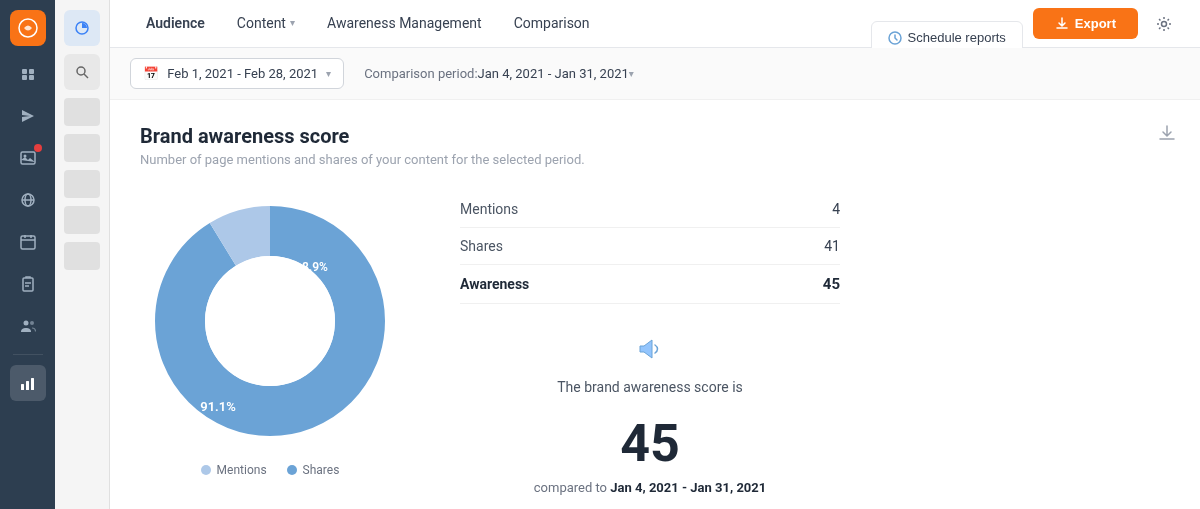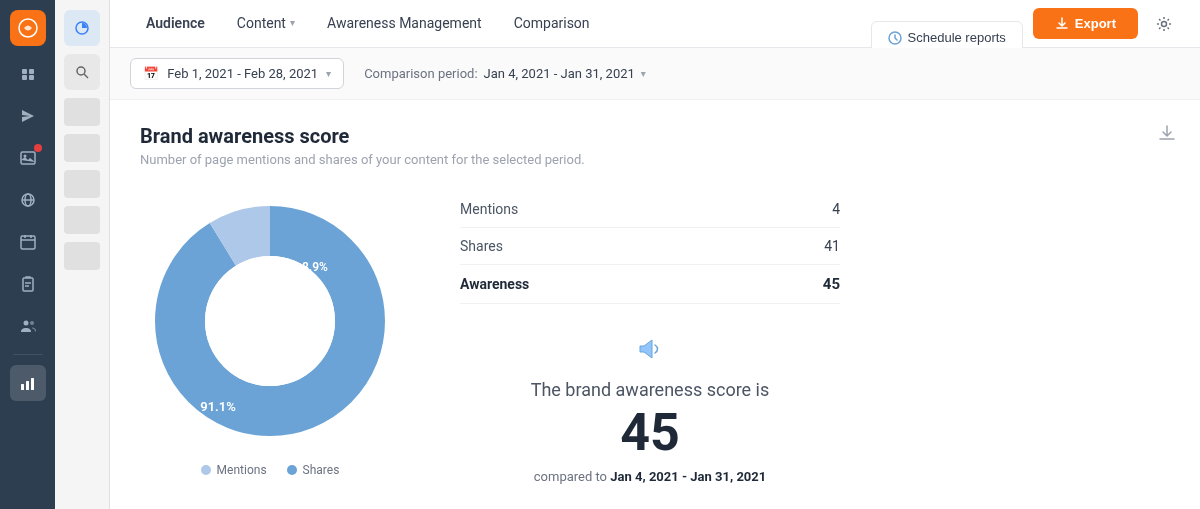--- a/index.html
+++ b/index.html
@@ -166,21 +166,21 @@
       background: white;
       font-size: 13px;
       color: #374151;
       cursor: pointer;
     }
     .date-picker .cal-icon { color: #6b7280; font-size: 13px; }
     .date-picker .chevron { color: #9ca3af; font-size: 10px; }
     .comparison-text {
       font-size: 13px;
       color: #6b7280;
-      display: flex; align-items: center; gap: 6px;
+      display: flex; align-items: center; 
     }
     .comparison-text .period { color: #374151; }
     .comparison-text .chevron { color: #9ca3af; font-size: 10px; cursor: pointer; }
 
     
     .content {
       flex: 1;
       padding: 24px 30px;
       overflow-y: auto;
       position: relative;
@@ -257,23 +257,23 @@
     .awareness-card {
       margin-top: 30px;
       text-align: center;
     }
     .megaphone-icon {
       font-size: 28px;
       color: #93c5fd;
       margin-bottom: 8px;
     }
     .awareness-label {
-      font-size: 18px;
+      font-size: 14px;
       color: #4b5563;
-      margin-bottom: 4px;
+      margin-bottom: 20px;
     }
     .awareness-score {
       font-size: 52px;
       font-weight: 700;
       color: #1f2937;
       line-height: 1.1;
     }
     .variation-text {
       font-size: 13px;
       color: #6b7280;

